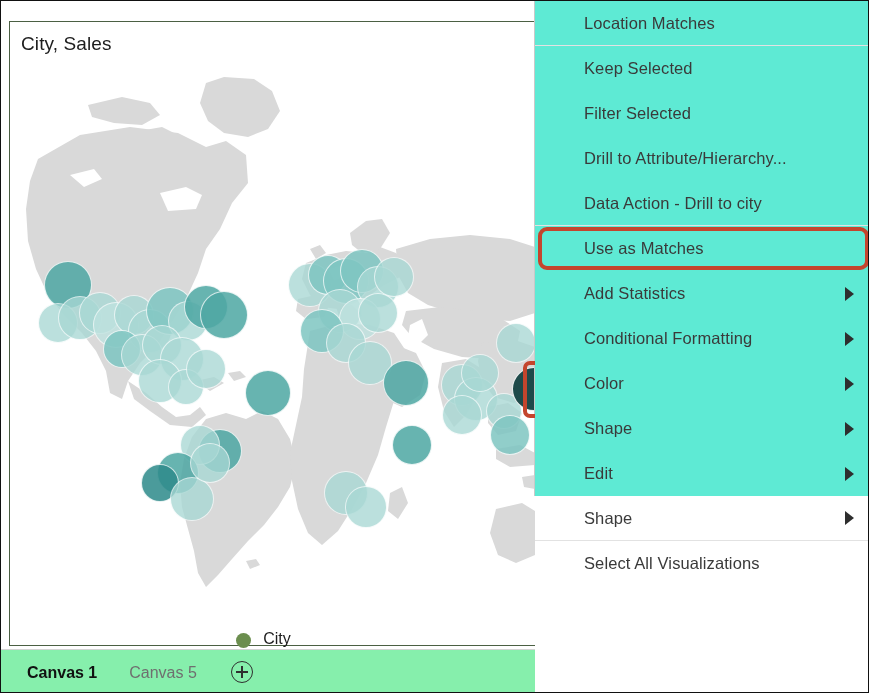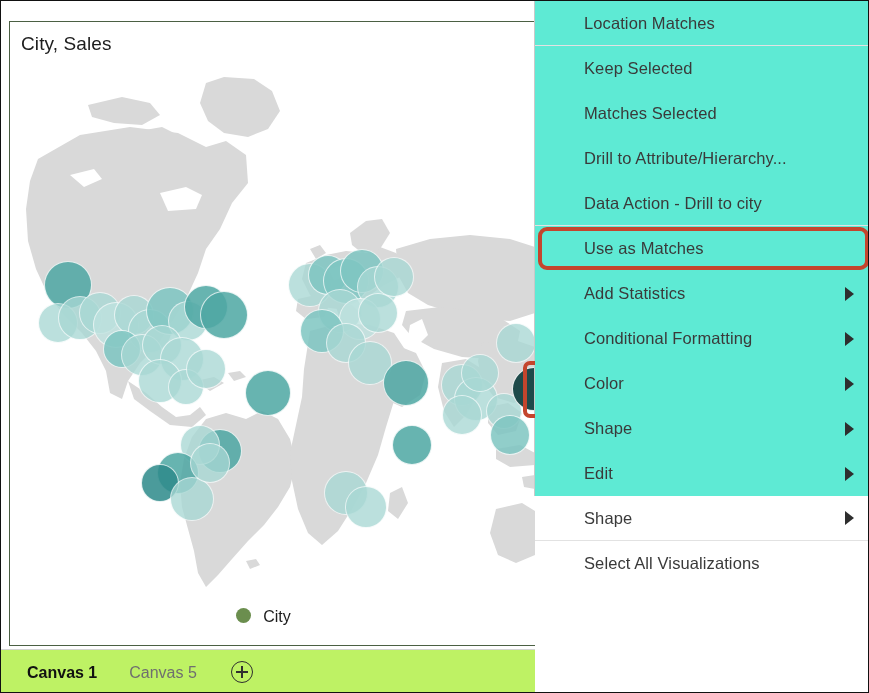--- a/index.html
+++ b/index.html
@@ -71,40 +71,40 @@
     z-index: 30;
     pointer-events: none;
   }
 
   
   #legend {
     position: absolute;
     left: 0; top: 607px;
     width: 525px; height: 40px;
     display: flex;
-    align-items: flex-start;
+    align-items: flex-end;
     justify-content: center;
     gap: 12px;
   }
   #legend-dot {
     width: 15px; height: 15px;
     border-radius: 50%;
     background: #6b8e4e;
   }
   #legend-label {
     font-size: 16px;
     color: #1d1d1d;
   }
 
   
   #tabbar {
     position: absolute;
     left: 0; top: 648px;
     width: 534px; height: 45px;
-    background: #bef264;
+    background: #86efac;
     border-top: 1px solid #d4d4d4;
     display: flex;
     align-items: center;
     padding-left: 10px;
   }
   .tab {
     font-size: 16px;
     color: #6f6f6f;
     padding: 0 16px;
     height: 45px;
@@ -329,21 +329,21 @@
   </div>
 
   <div id="context-menu">
       <div class="mi sep-below">
         <span>Location Matches</span>
       </div>
       <div class="mi">
         <span>Keep Selected</span>
       </div>
       <div class="mi">
-        <span>Matches Selected</span>
+        <span>Filter Selected</span>
       </div>
       <div class="mi">
         <span>Drill to Attribute/Hierarchy...</span>
       </div>
       <div class="mi sep-below">
         <span>Data Action - Drill to city</span>
       </div>
       <div id="mi-highlight-box" style="top: 226px; border-color: rgb(196, 69, 45);"></div>
       <div class="mi">
         <span>Use as Matches</span>

